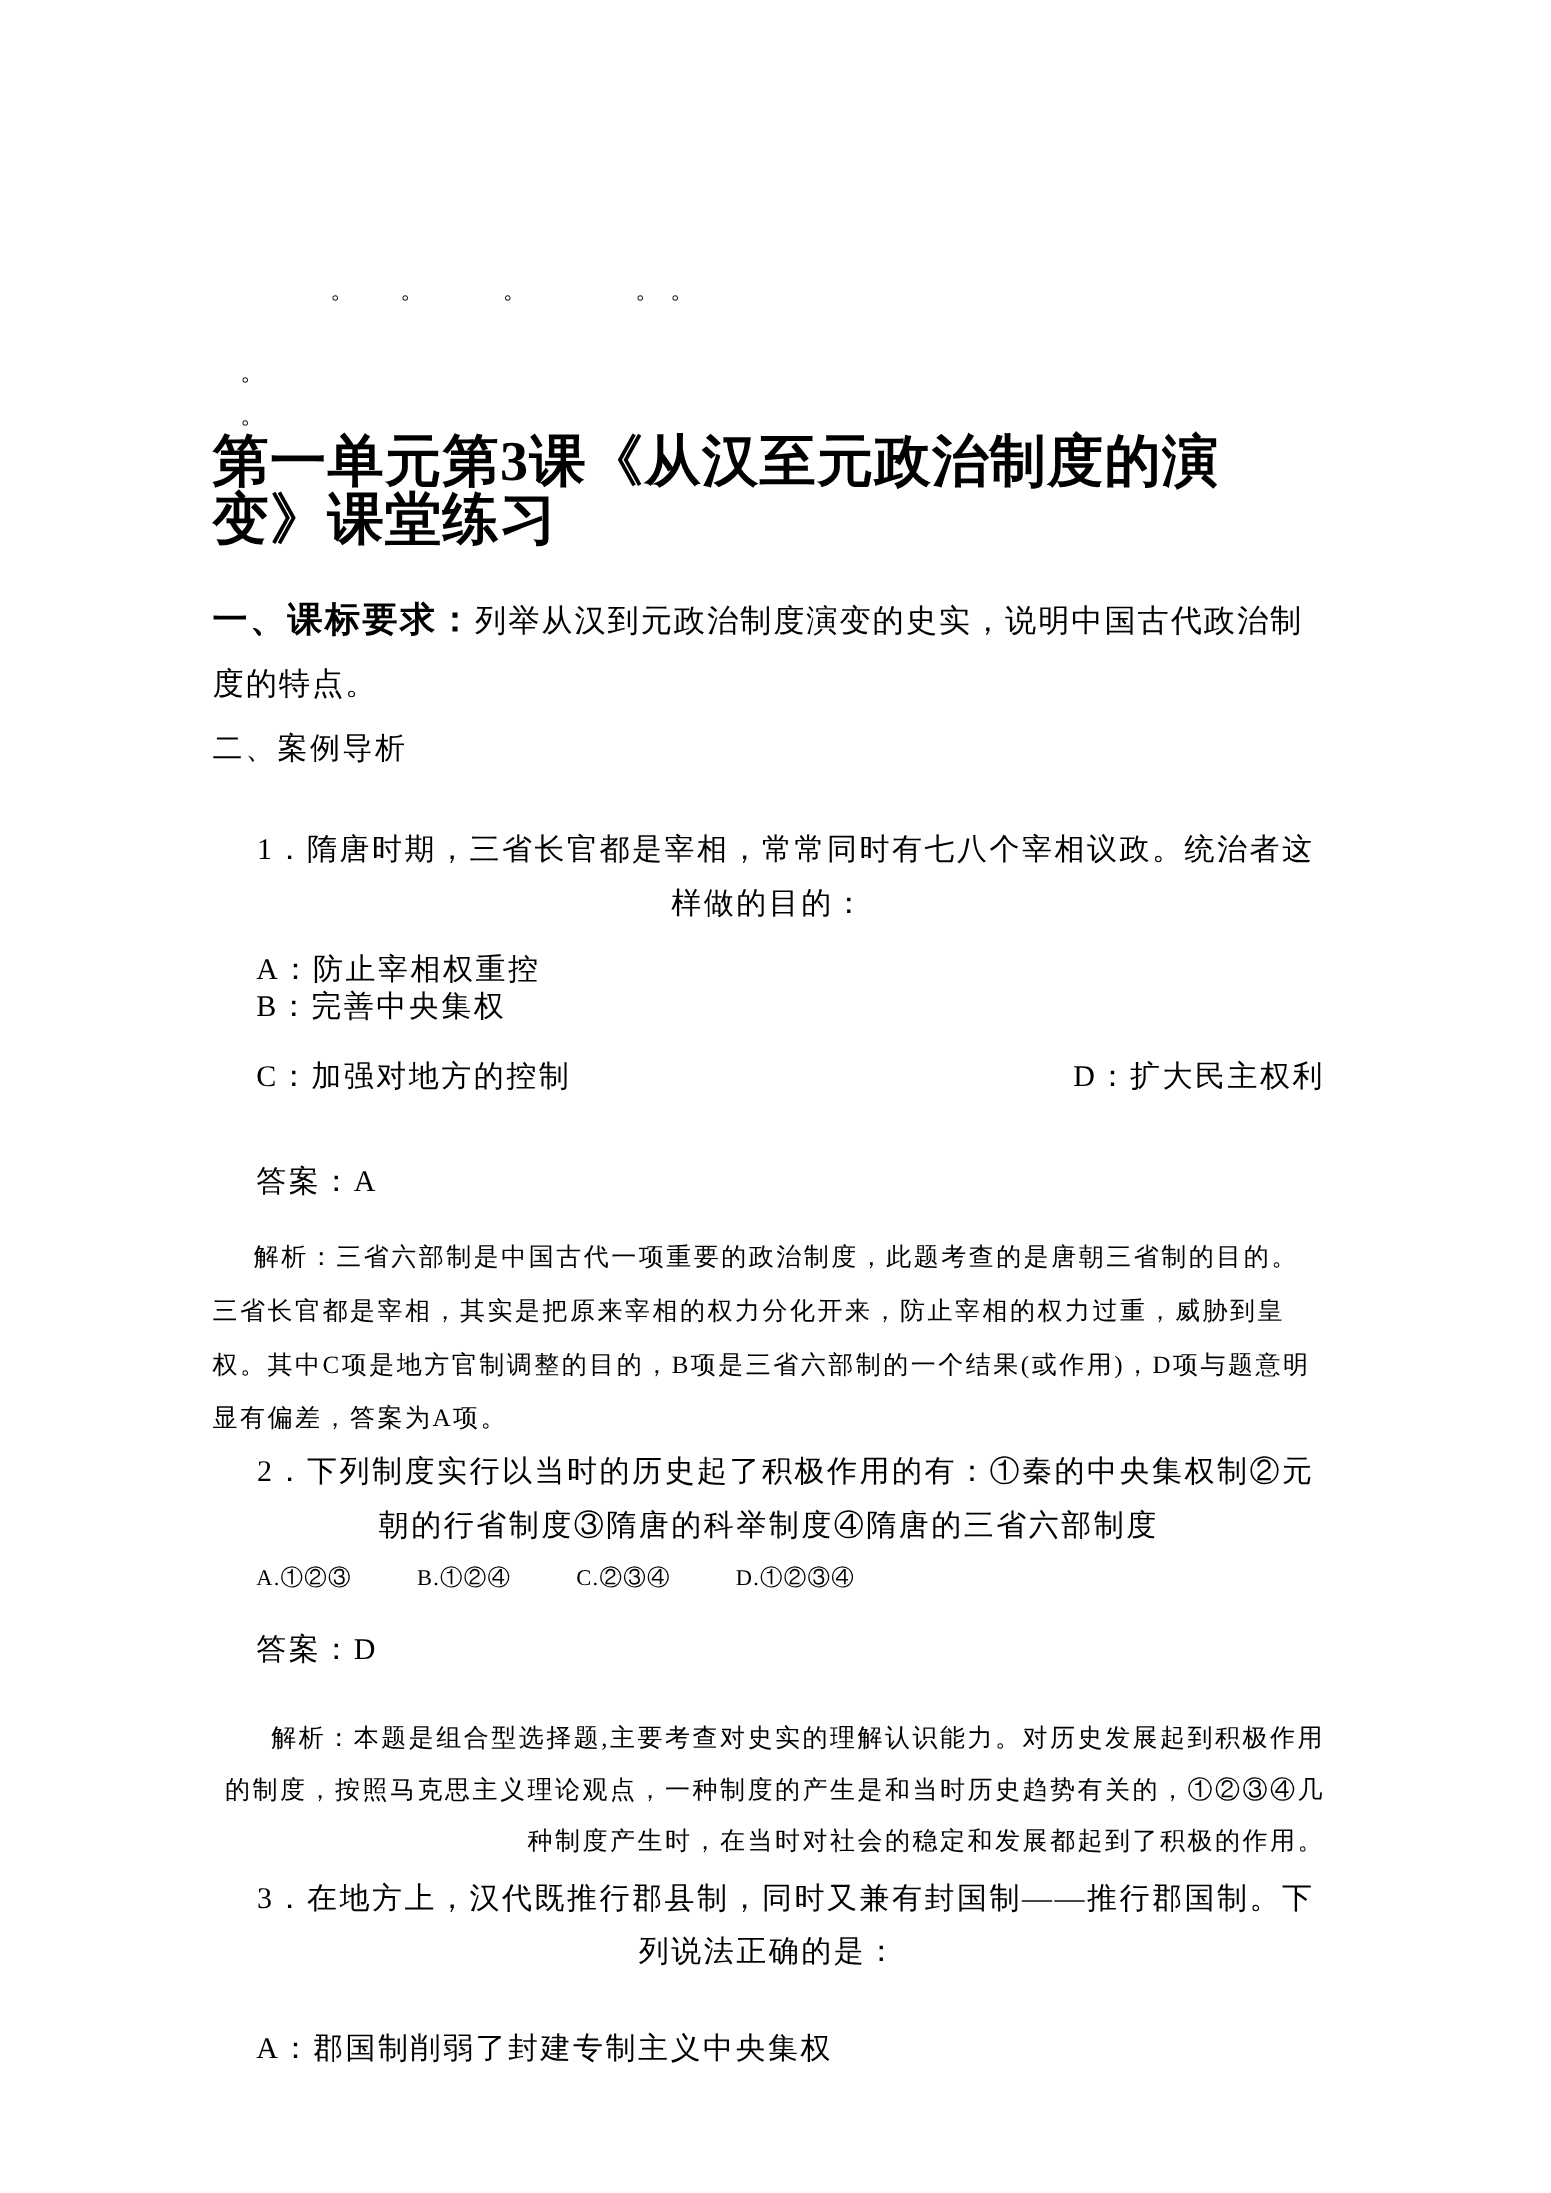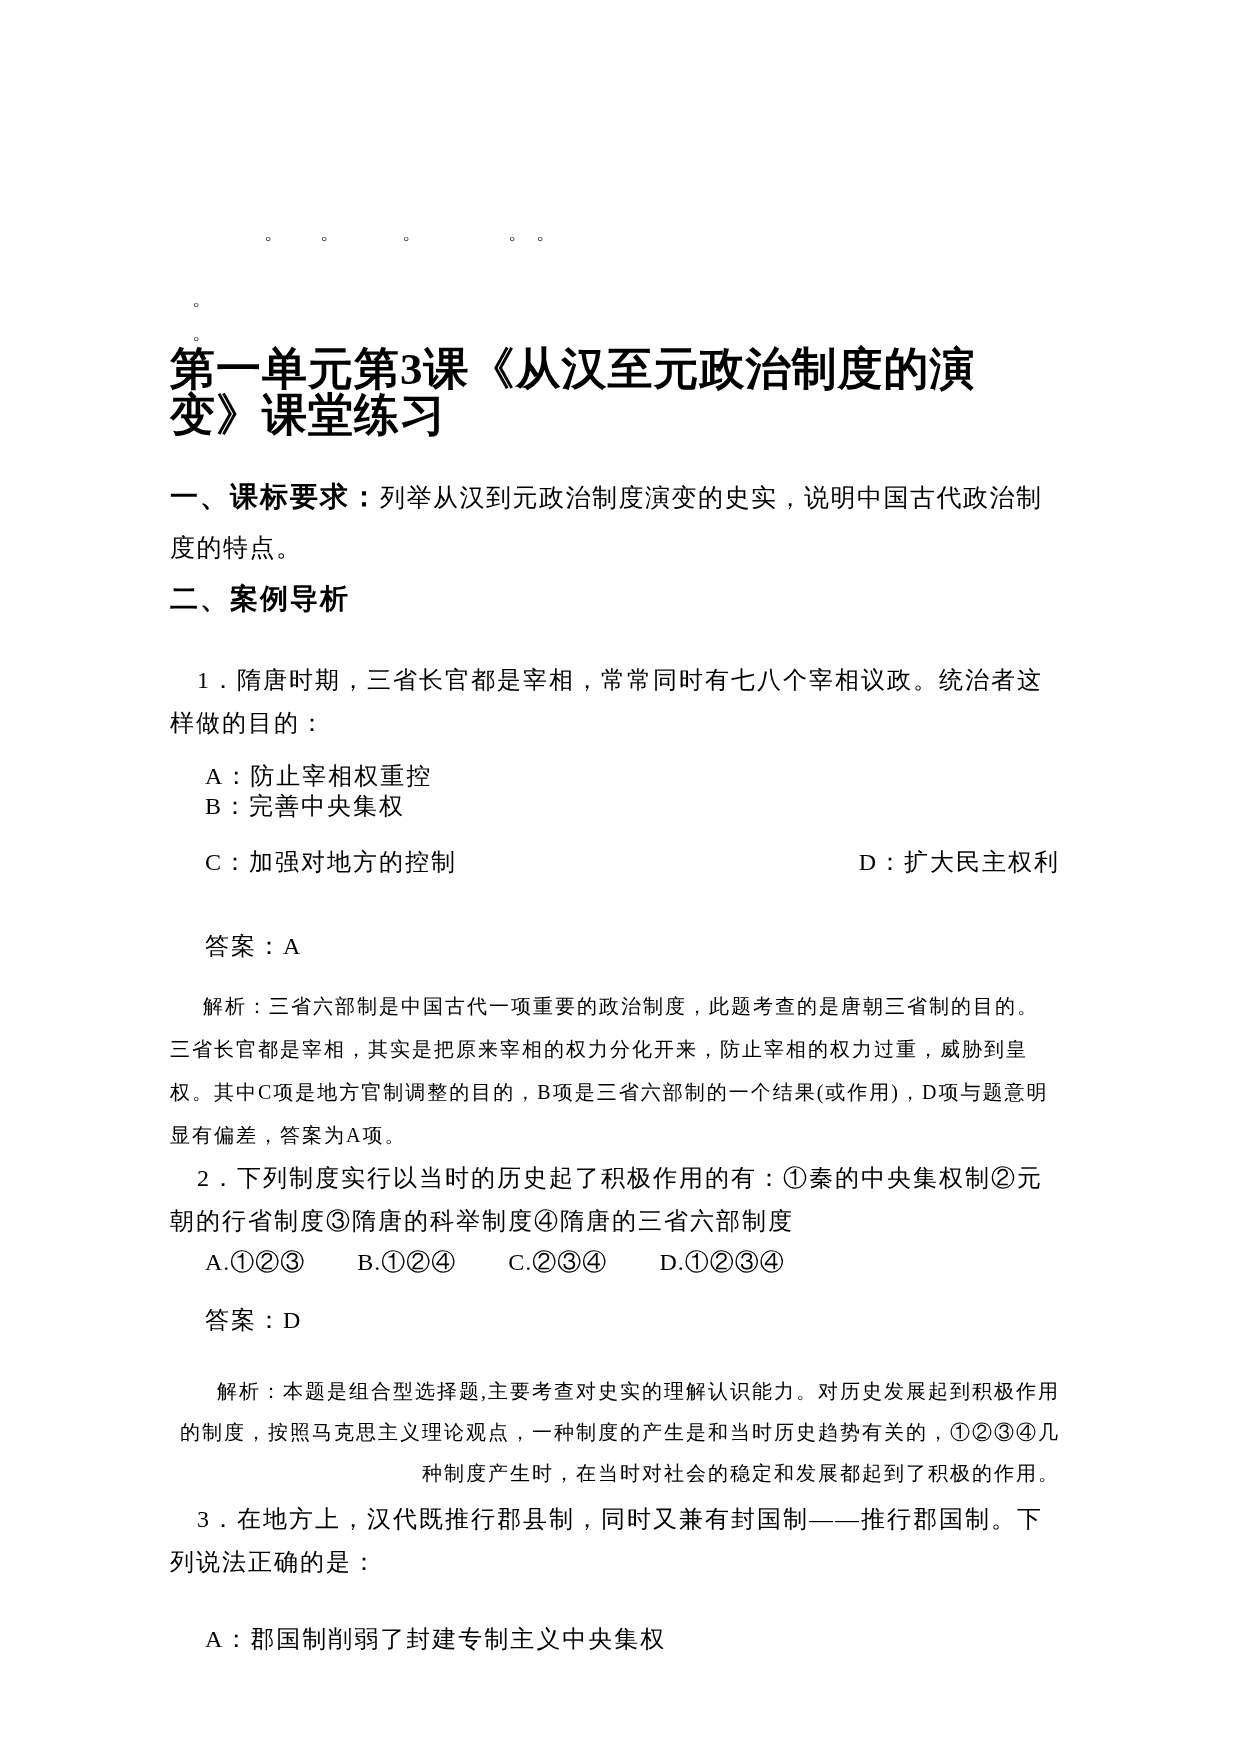--- a/index.html
+++ b/index.html
@@ -18,34 +18,34 @@
   .stray.l2{left:192px;top:322px;}
 
   .content{margin:0 181px 0 170px;width:890px;padding-top:346px;}
 
   .doc-title{
     font-size:45px;font-weight:bold;text-align:left;
     letter-spacing:1px;line-height:46px;margin:0;
   }
   .sec1{margin:34px 0 0 0;font-size:25px;line-height:50px;letter-spacing:1.5px;}
   .sec1 .sec-heading{font-size:28px;font-weight:bold;letter-spacing:2px;text-align:center;}
-  .sec2-heading{margin:6px 0 16px 0;font-size:28px;font-weight:bold;
+  .sec2-heading{margin:6px 0 16px 0;font-size:24px;font-weight:normal;
     letter-spacing:2px;line-height:40px;}
 
   .stem{margin:40px 0 0 0;font-size:24px;line-height:43px;letter-spacing:2px;
-    text-indent:27px;}
+    text-indent:27px;text-align:center;}
   .stem.q2{margin-top:0;}
   .stem.q3{margin-top:4px;}
 
   .opt-row{display:flex;padding-left:35px;font-size:24px;line-height:30px;
     letter-spacing:2px;}
   .opt-row .col1{width:330px;}
   .opt-row.r1{margin-top:16px;flex-direction:column;}
   .opt-row.r2{margin-top:26px;justify-content:space-between;}
-  .opt-inline{display:flex;gap:52px;padding-left:35px;font-size:24px;
+  .opt-inline{display:flex;gap:52px;padding-left:35px;font-size:18px;
     line-height:30px;letter-spacing:1px;margin-top:4px;}
   .opt-single{padding-left:35px;font-size:24px;line-height:30px;
     letter-spacing:2px;margin-top:40px;}
 
   .answer{padding-left:35px;font-size:24px;line-height:30px;letter-spacing:2px;}
   .answer.a1{margin-top:54px;}
   .answer.a2{margin-top:28px;}
 
   .analysis{margin:18px 0 0 0;font-size:20px;line-height:43px;
     letter-spacing:2px;text-indent:33px;}

